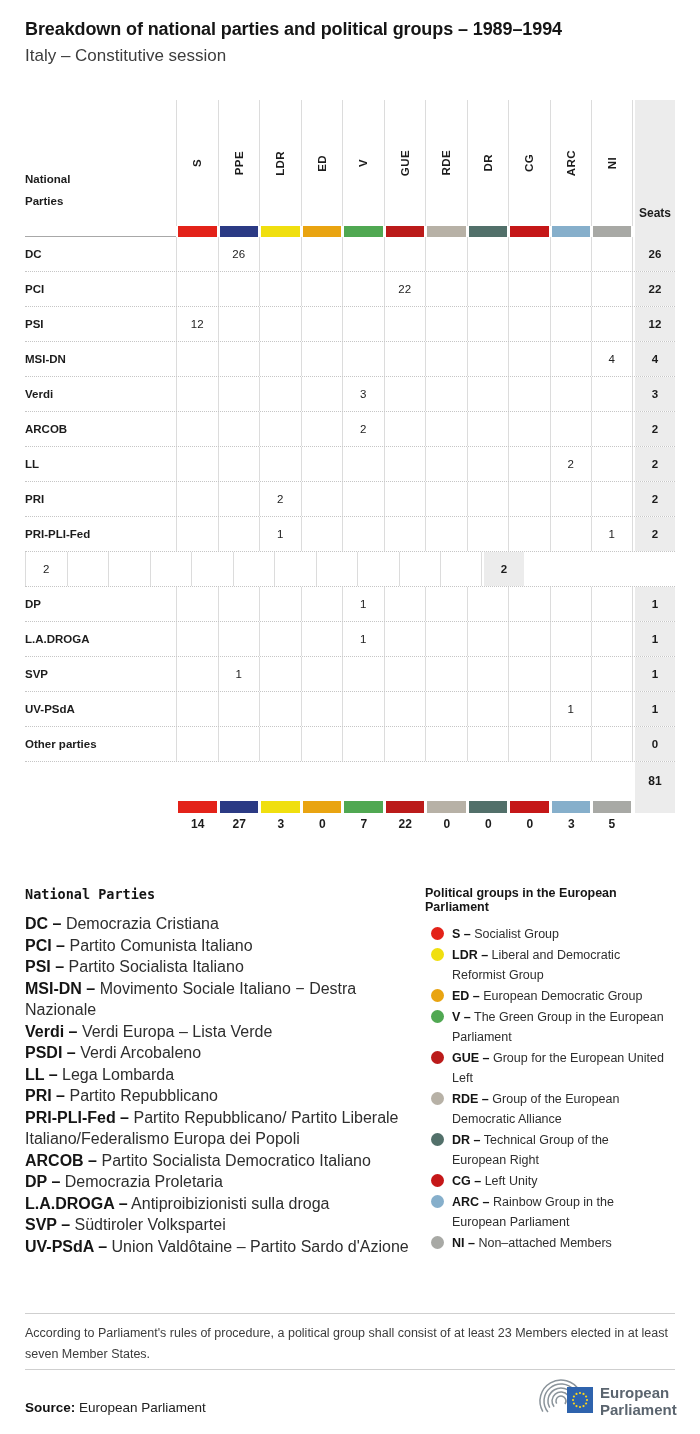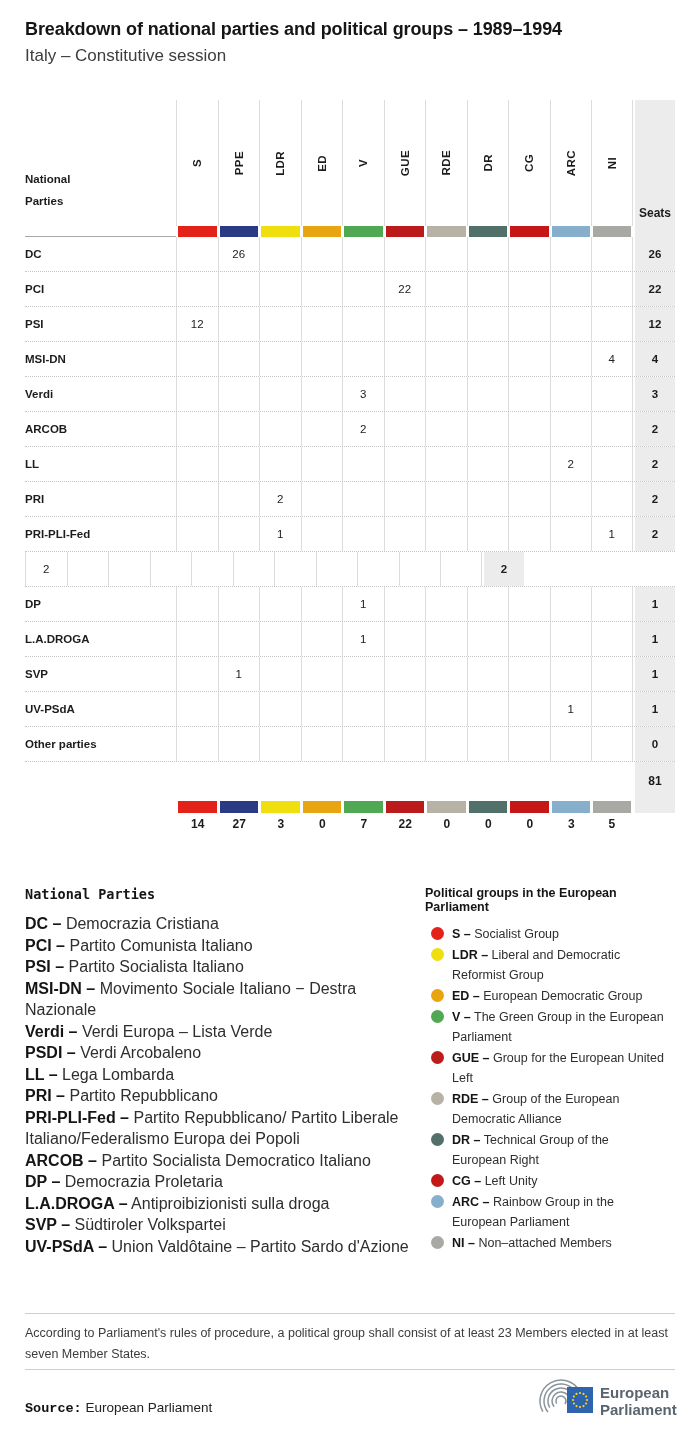--- a/index.html
+++ b/index.html
@@ -60,21 +60,21 @@
   .lg-text{margin-left:8px;width:214px;font-size:12.5px;line-height:20px;color:#2e2e2e;}
   .lg-text b{color:#151515;}
 
   
   .rule{position:absolute;left:25px;width:650px;height:1px;background:#cfcfcf;}
   .rule1{top:1313px;}
   .rule2{top:1369px;}
   .footnote{position:absolute;left:25px;top:1323px;width:650px;margin:0;font-size:12.5px;
             line-height:20.5px;color:#3c3c3c;}
   .source{position:absolute;left:25px;top:1400px;font-size:13.5px;color:#222;}
-  .source b{color:#111;font-family:Liberation Mono, monospace;}
+  .source b{color:#111;}
   .logo{position:absolute;left:525px;top:1375px;width:152px;height:52px;text-align:center;}
 </style>
 </head>
 <body>
 
 <div class="page">
 
   <h1 class="title">Breakdown of national parties and political groups – 1989–1994</h1>
   <div class="subtitle">Italy – Constitutive session</div>
 

